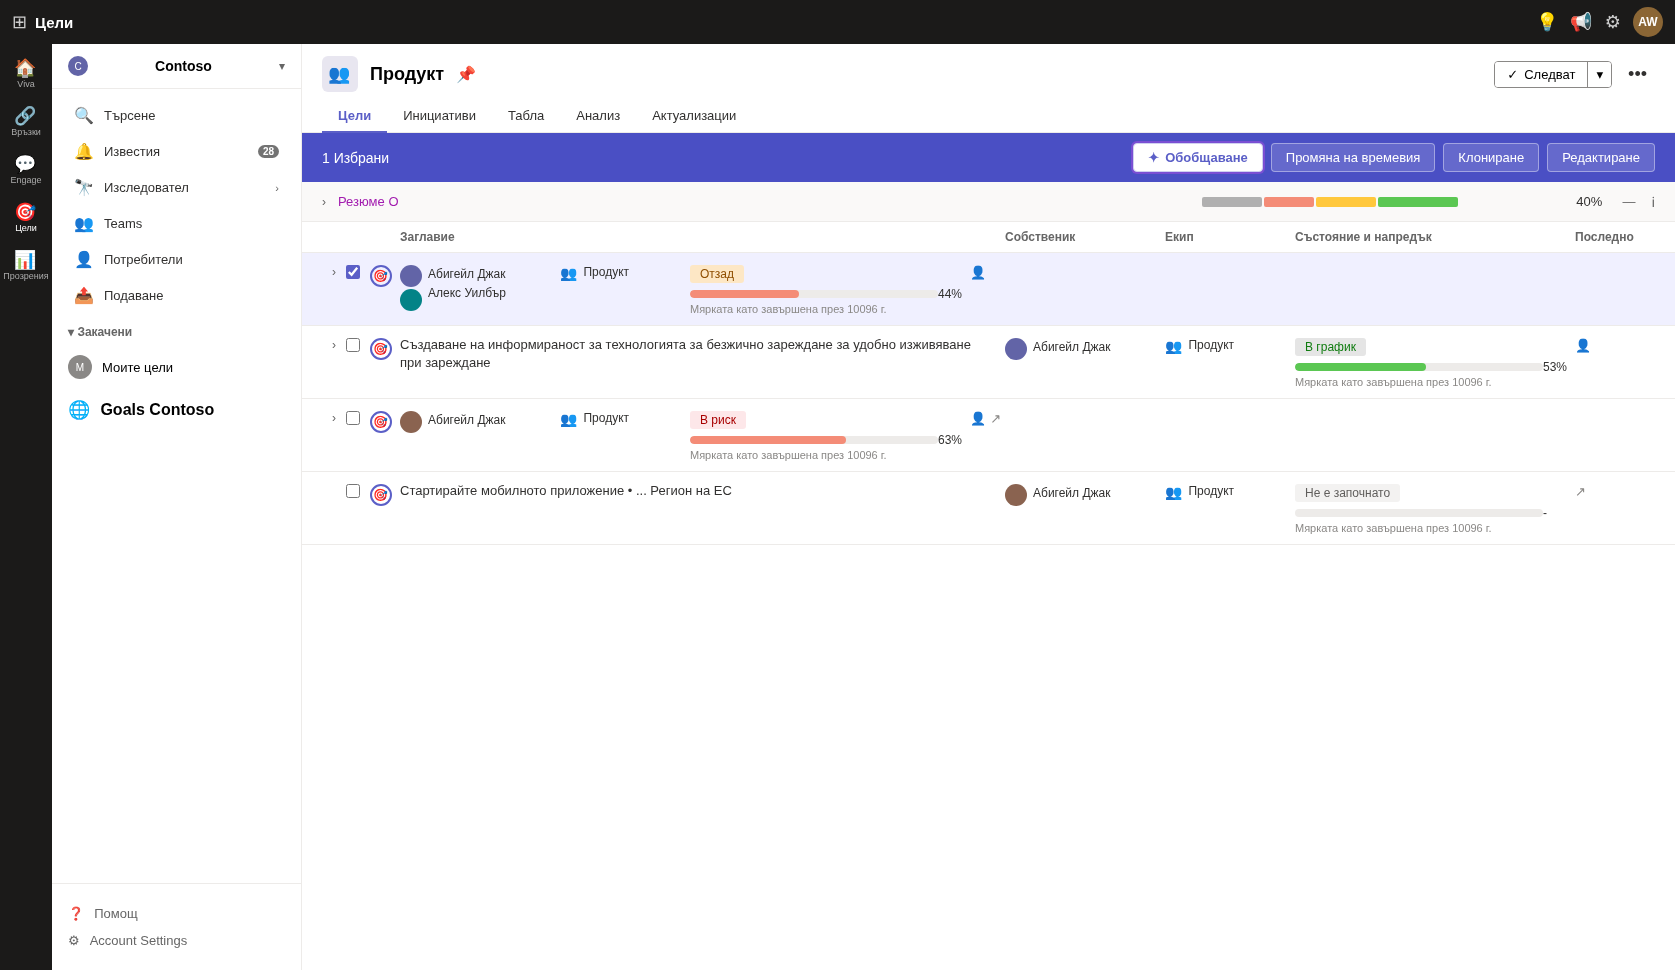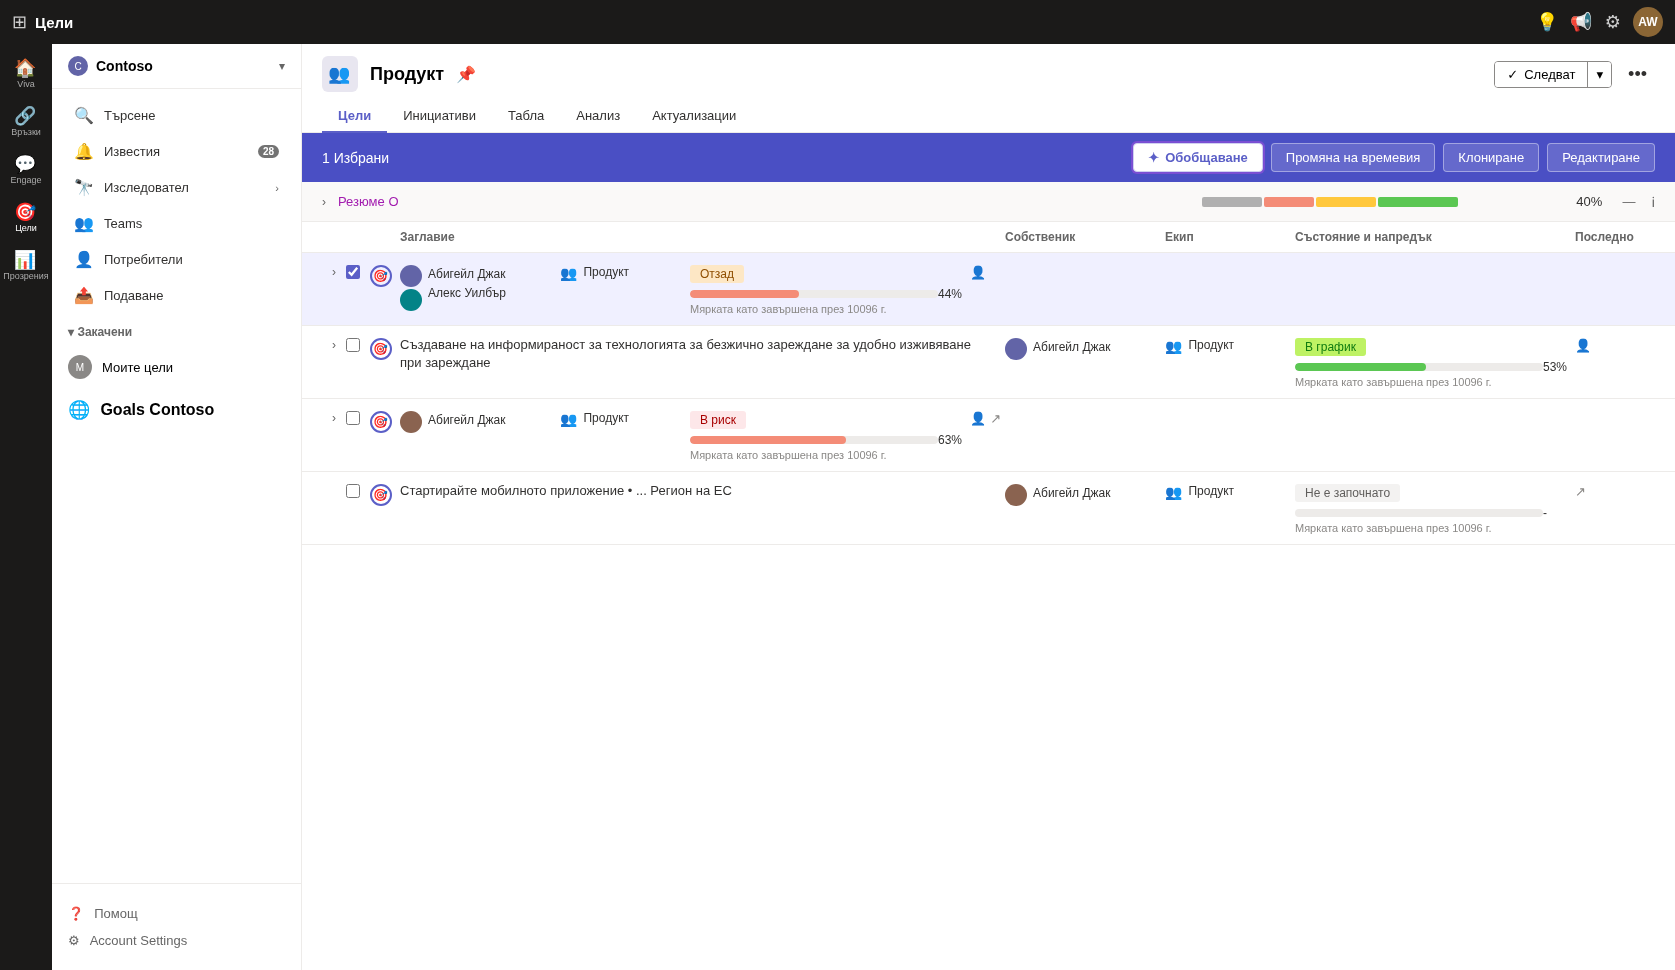--- a/index.html
+++ b/index.html
@@ -49,21 +49,21 @@
       align-items: center;
       padding: 12px 16px;
       border-bottom: 1px solid #edebe9;
       gap: 8px;
     }
     .sidebar-logo {
       width: 20px; height: 20px; border-radius: 50%;
       background: #6264a7; display: flex; align-items: center; justify-content: center;
       color: white; font-size: 10px;
     }
-    .sidebar-org { font-size: 14px; font-weight: 600; flex: 1; }
+    .sidebar-org { font-size: 14px; font-weight: 600; flex: 1; text-align: center; }
     .sidebar-chevron { color: #666; font-size: 12px; cursor: pointer; }
 
     .sidebar-nav { padding: 8px 0; flex: 1; }
     .sidebar-item {
       display: flex; align-items: center; padding: 8px 16px;
       gap: 10px; cursor: pointer; color: #323130;
       border-radius: 4px; margin: 1px 6px;
     }
     .sidebar-item .s-icon { font-size: 16px; color: #666; width: 20px; text-align: center; }
     .sidebar-item .s-label { flex: 1; font-size: 13px; }
@@ -205,21 +205,21 @@
     .owner-avatar { width: 22px; height: 22px; border-radius: 50%; overflow: hidden; background: #c8c6c4; }
     .owner-names { font-size: 12px; color: #323130; line-height: 1.6; }
     .goal-team { width: 130px; display: flex; align-items: flex-start; gap: 6px; padding-top: 2px; }
     .team-icon { font-size: 14px; color: #666; }
     .team-name { font-size: 12px; color: #323130; }
     .goal-status { width: 280px; padding-top: 2px; }
     .status-badge {
       display: inline-block; padding: 2px 10px; border-radius: 3px; font-size: 12px; font-weight: 500; margin-bottom: 4px;
     }
     .status-behind { background: #fde7c5; color: #8f4e00; }
-    .status-ontrack { background: #bef264; color: #107c10; }
+    .status-ontrack { background: #e5e5e5; color: #107c10; }
     .status-atrisk { background: #fde7e9; color: #a80000; }
     .status-notstarted { background: #f3f2f1; color: #605e5c; }
 
     .progress-bar-wrap { display: flex; align-items: center; margin-bottom: 2px; }
     .progress-bar-bg { height: 8px; background: #edebe9; border-radius: 4px; flex: 1; overflow: hidden; position: relative; }
     .progress-bar-fill { height: 100%; border-radius: 4px; }
     .progress-pct { font-size: 12px; color: #323130; min-width: 32px; }
     .status-note { font-size: 11px; color: #8a8886; }
 
     .goal-last { width: 80px; padding-top: 2px; display: flex; align-items: center; gap: 4px; }

